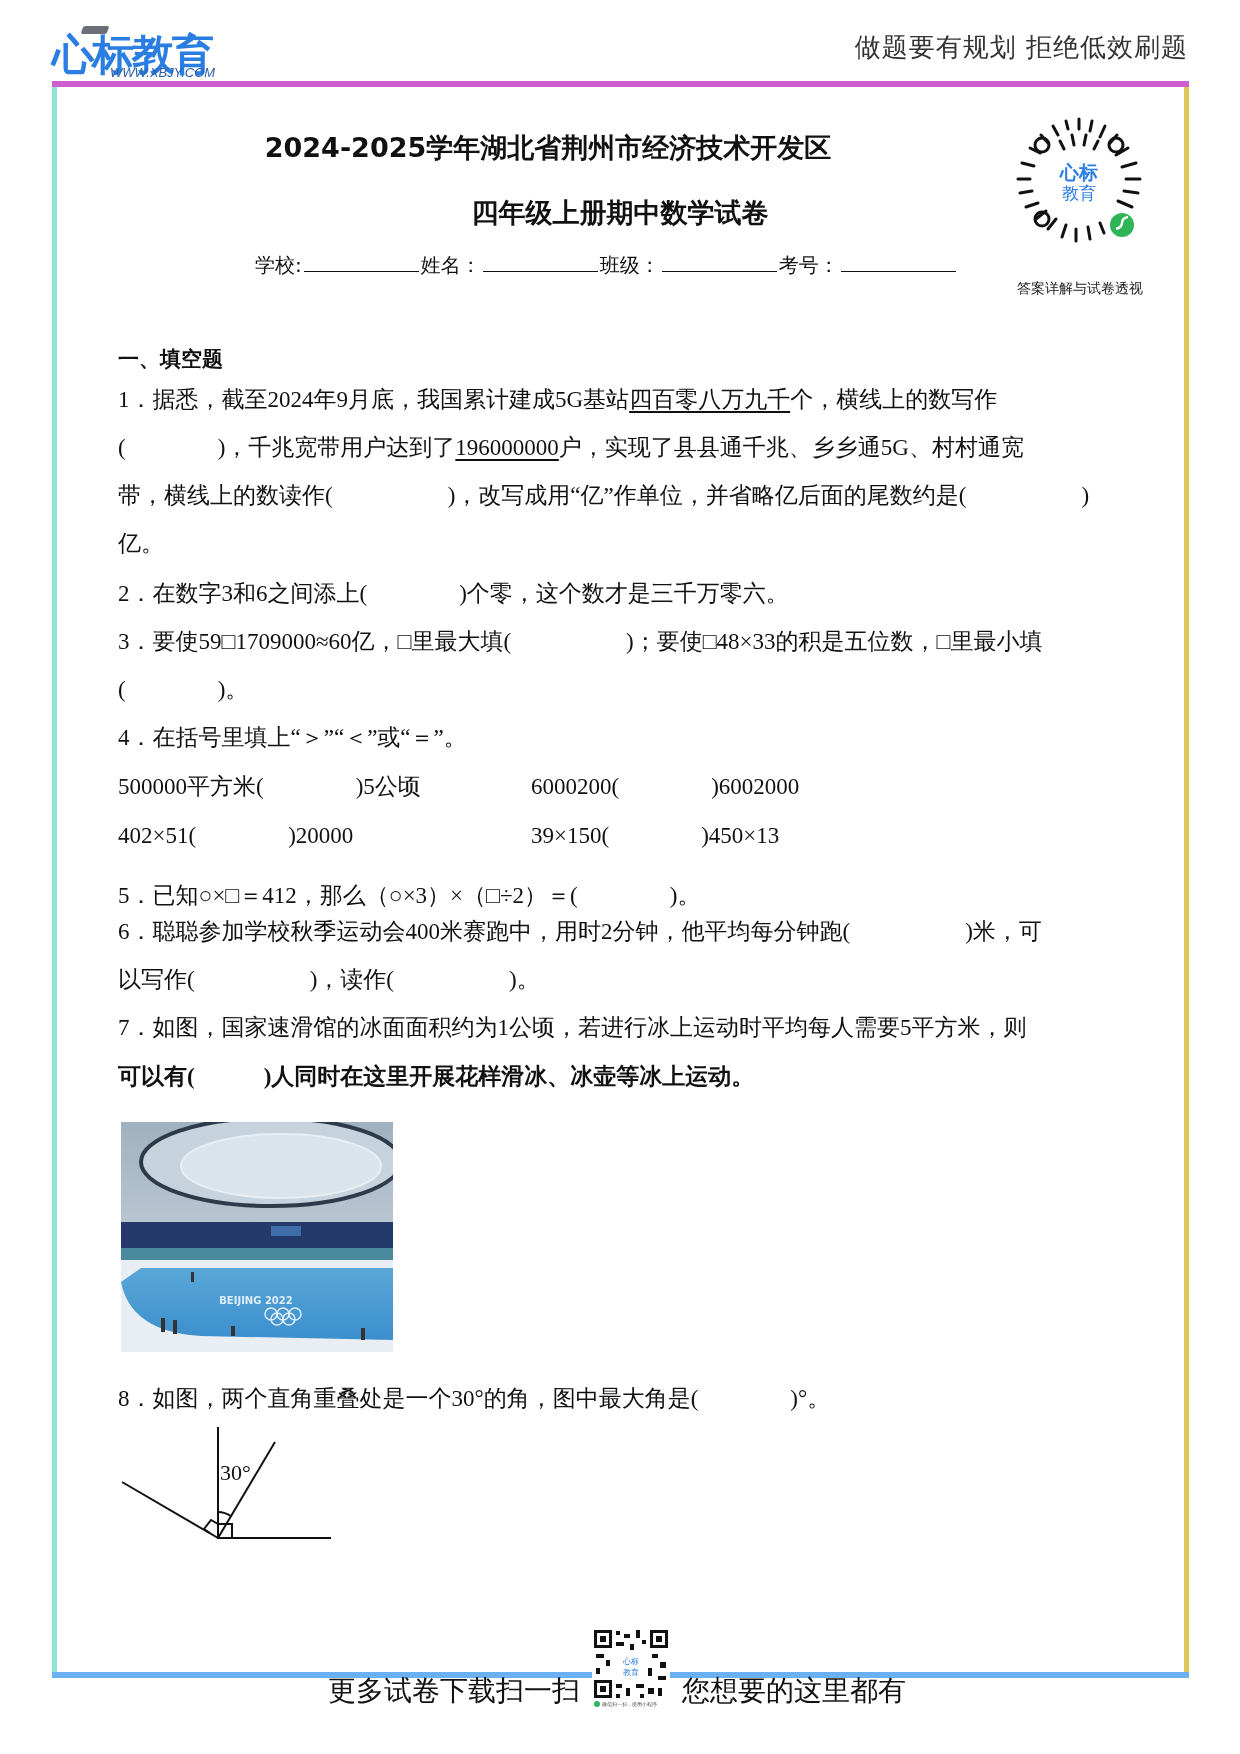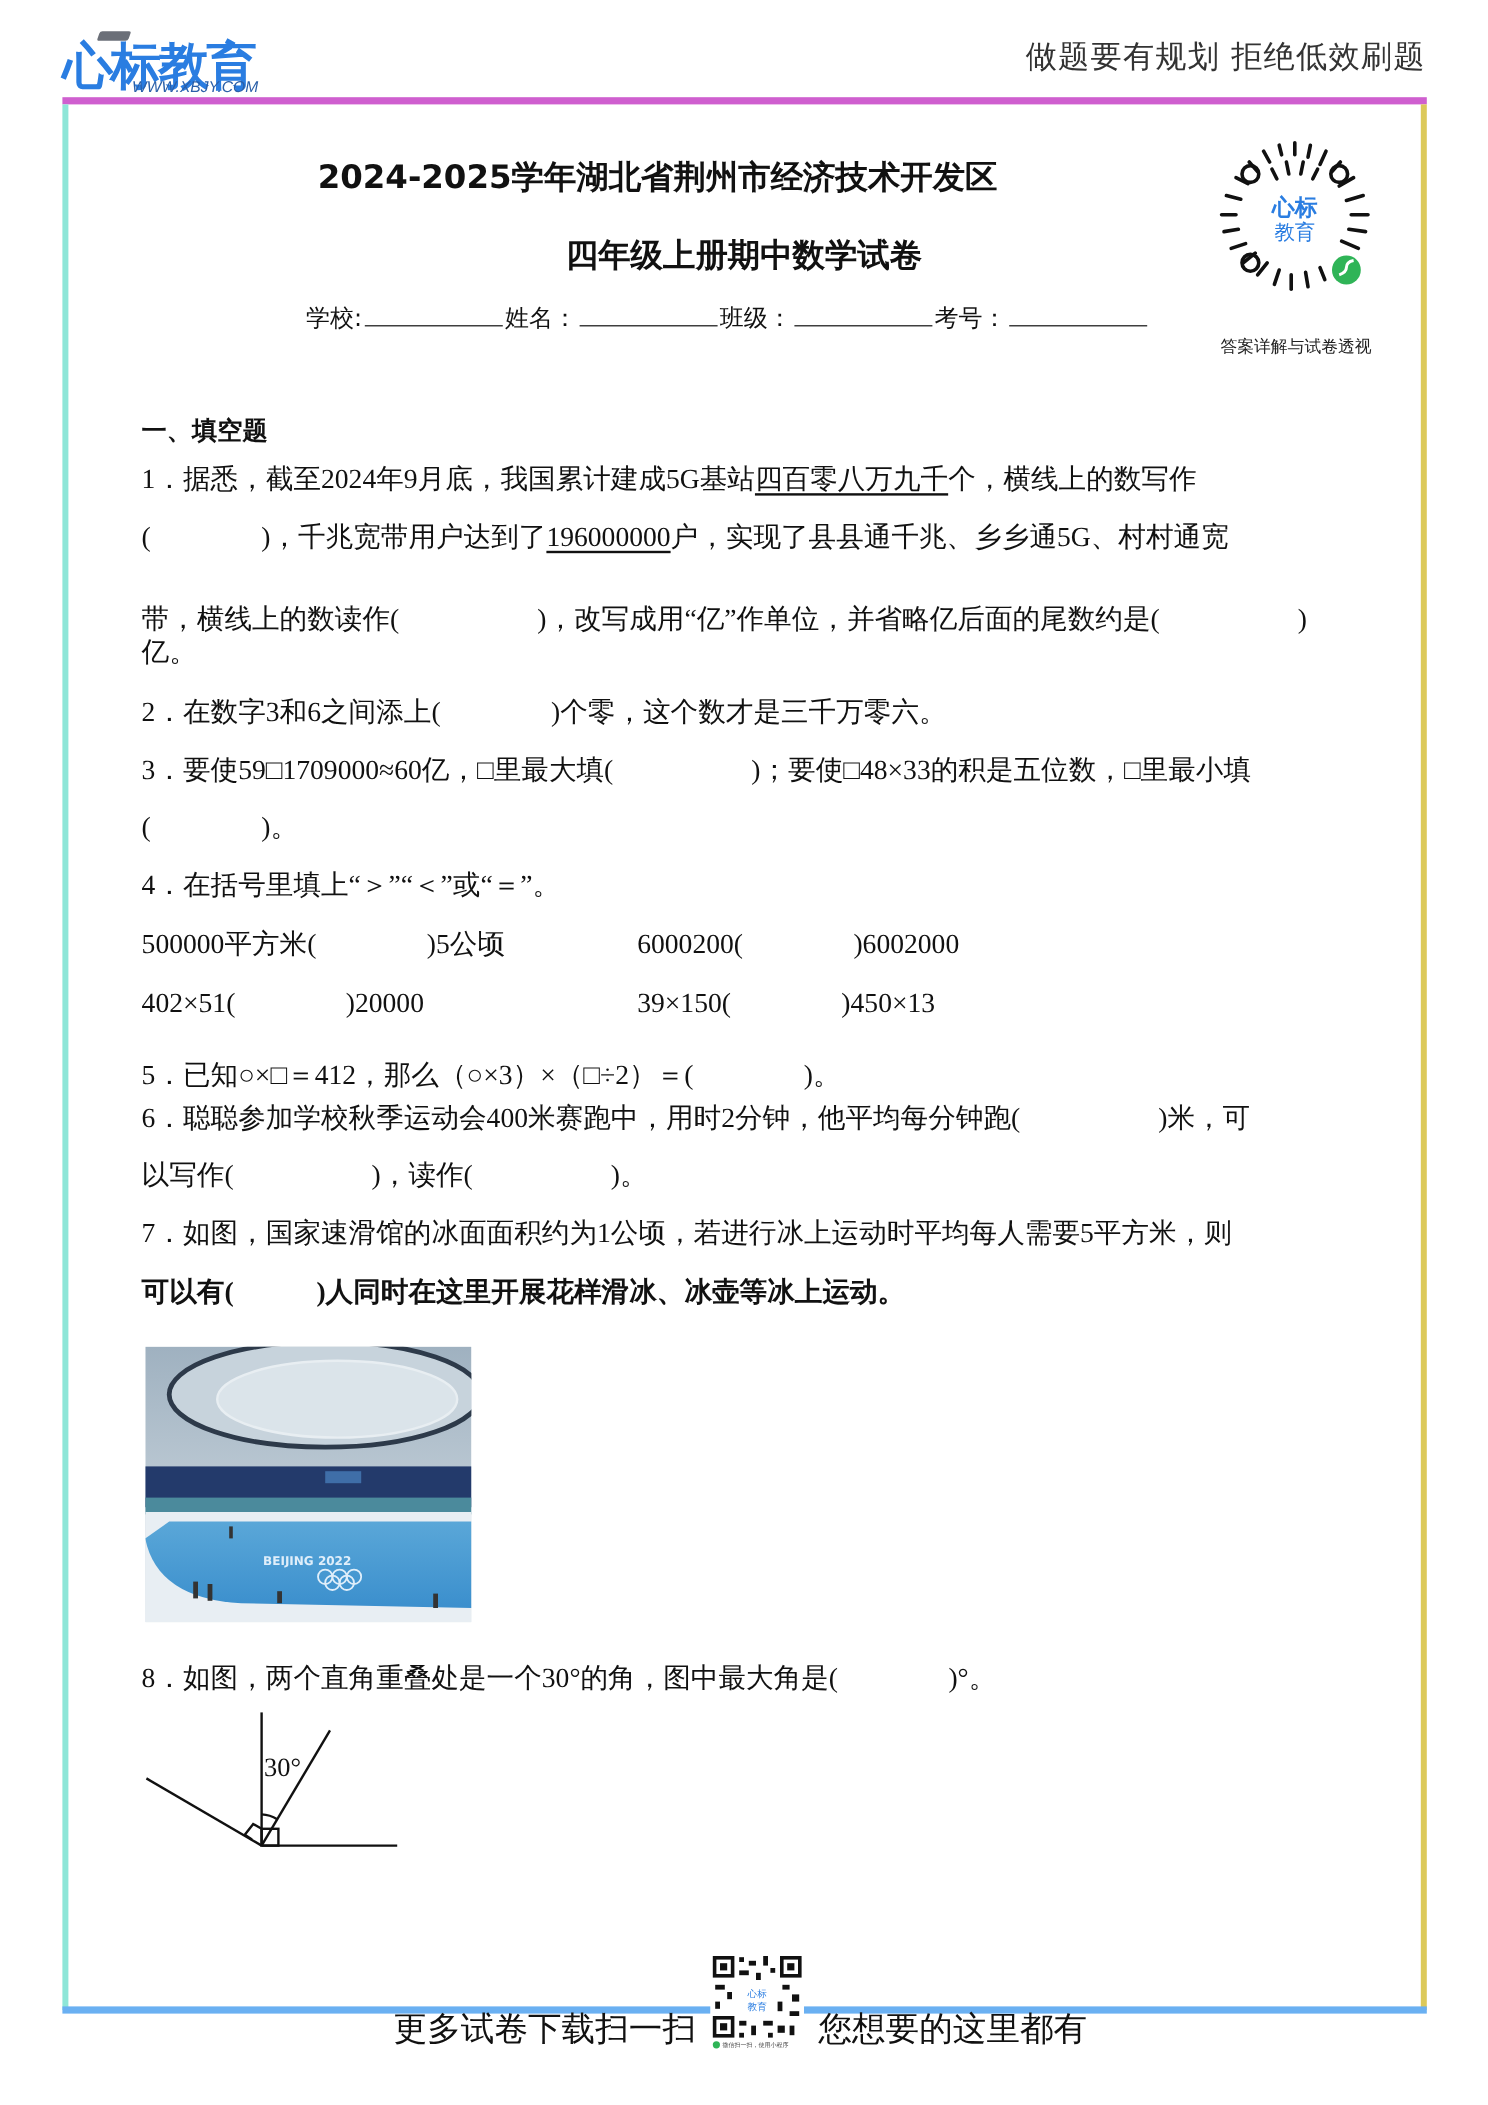--- a/index.html
+++ b/index.html
@@ -107,21 +107,21 @@
     <circle cx="110" cy="110" r="12" fill="#2fb457"></circle>
     <path d="M104 114 q6 -2 6 -6 q0 -5 6 -6" stroke="#fff" stroke-width="2.5" fill="none"></path>
   </svg>
 </div>
 <div class="abs qr-caption">答案详解与试卷透视</div>
 
 <div class="abs section">一、填空题</div>
 
 <div class="abs line" style="top:386px;"><span>1．据悉，截至2024年9月底，我国累计建成5G基站</span><span class="u">四百零八万九千</span><span>个，横线上的数写作</span></div>
 <div class="abs line" style="top:434px;"><span>(　　　　)，千兆宽带用户达到了</span><span class="u">196000000</span><span>户，实现了县县通千兆、乡乡通5G、村村通宽</span></div>
-<div class="abs line" style="top:482px;margin-top:20px;">带，横线上的数读作(　　　　　)，改写成用“亿”作单位，并省略亿后面的尾数约是(　　　　　)</div>
+<div class="abs line" style="top:482px;">带，横线上的数读作(　　　　　)，改写成用“亿”作单位，并省略亿后面的尾数约是(　　　　　)</div>
 <div class="abs line" style="top:530px;">亿。</div>
 
 <div class="abs line" style="top:580px;">2．在数字3和6之间添上(　　　　)个零，这个数才是三千万零六。</div>
 
 <div class="abs line" style="top:628px;">3．要使59□1709000≈60亿，□里最大填(　　　　　)；要使□48×33的积是五位数，□里最小填</div>
 <div class="abs line" style="top:676px;">(　　　　)。</div>
 
 <div class="abs line" style="top:724px;">4．在括号里填上“＞”“＜”或“＝”。</div>
 <div class="abs line" style="top:773px;">500000平方米(　　　　)5公顷</div>
 <div class="abs line" style="top:773px; left:531px;">6000200(　　　　)6002000</div>

